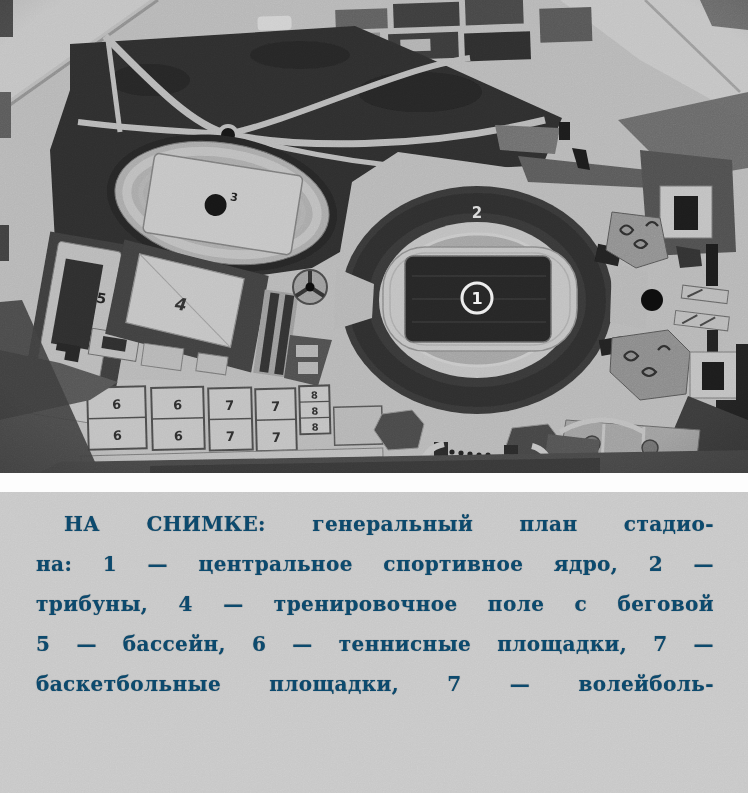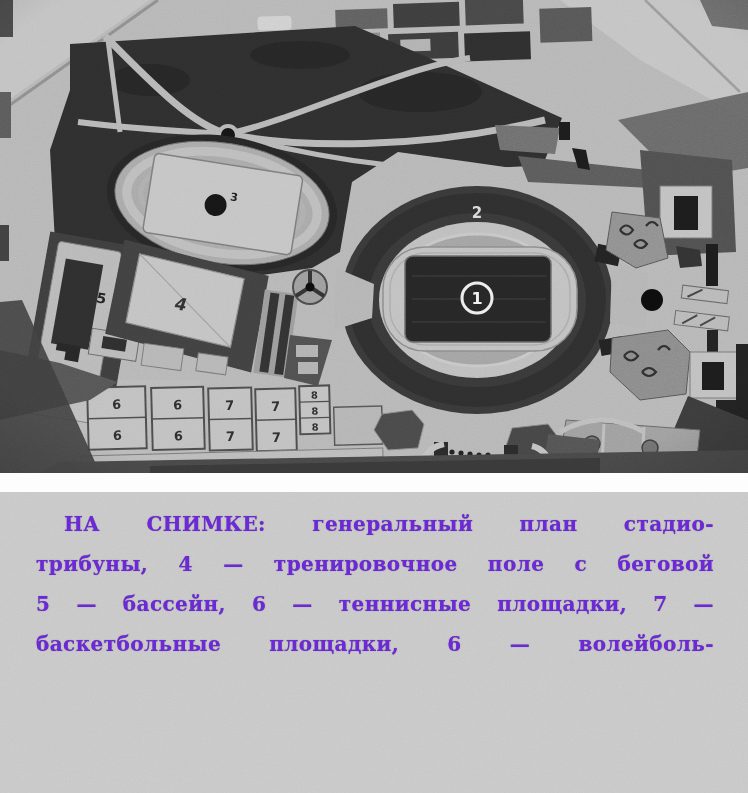--- a/index.html
+++ b/index.html
@@ -12,21 +12,21 @@
   }
   .photo svg{display:block;}
   .gap{width:748px;height:19px;background:#fdfdfd;}
   .caption{
     width:748px;height:301px;background:#c7c7c7;position:relative;overflow:hidden;
   }
   .caption .grain-overlay{position:absolute;left:0;top:0;pointer-events:none;}
   .caption-text{
     position:relative;z-index:2;
     padding:12px 34px 0 36px;
-    color:#6d28d9;
+    color:#0c4a6e;
     font-size:20px;font-weight:700;letter-spacing:0.4px;
     filter:blur(0.4px);
     text-shadow:0 0 1px rgba(55,55,55,0.55);
   }
   .cap-line{
     line-height:40px;white-space:normal;
     text-align:justify;text-align-last:justify;
   }
   .cap-line.first{text-indent:28px;}
   .cap-line.last{text-align-last:left;}
@@ -299,19 +299,20 @@
       <defs>
         <filter id="grain2" x="0" y="0" width="100%" height="100%">
           <feTurbulence type="fractalNoise" baseFrequency="0.85" numOctaves="2" stitchTiles="stitch"></feTurbulence>
           <feColorMatrix type="saturate" values="0"></feColorMatrix>
         </filter>
       </defs>
       <rect width="748" height="301" filter="url(#grain2)" opacity="0.25" style="mix-blend-mode:overlay"></rect>
     </svg>
     <div class="caption-text">
       <div class="cap-line first">НА СНИМКЕ: генеральный план стадио-</div>
+      <div class="cap-line">на: 1 — центральное спортивное ядро, 2 —</div>
       <div class="cap-line">трибуны, 4 — тренировочное поле с беговой</div>
       <div class="cap-line">5 — бассейн, 6 — теннисные площадки, 7 —</div>
-      <div class="cap-line">баскетбольные площадки, 6 — волейболь-</div>
+      <div class="cap-line">баскетбольные площадки, 7 — волейболь-</div>
     </div>
   </div>
 
 </div>
 
 </body></html>

